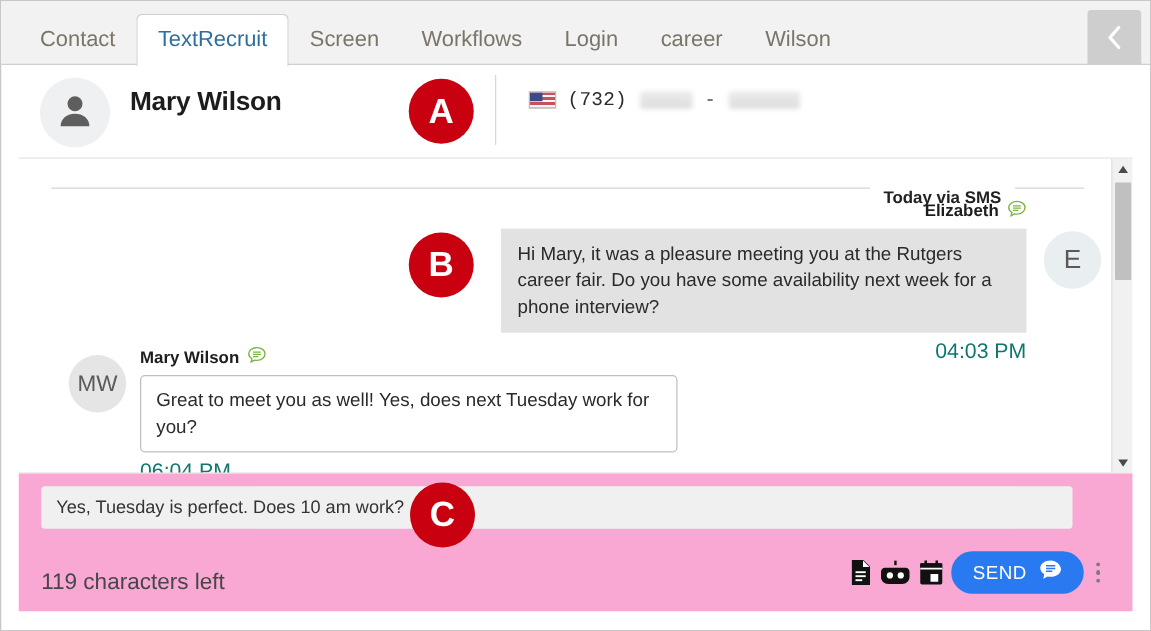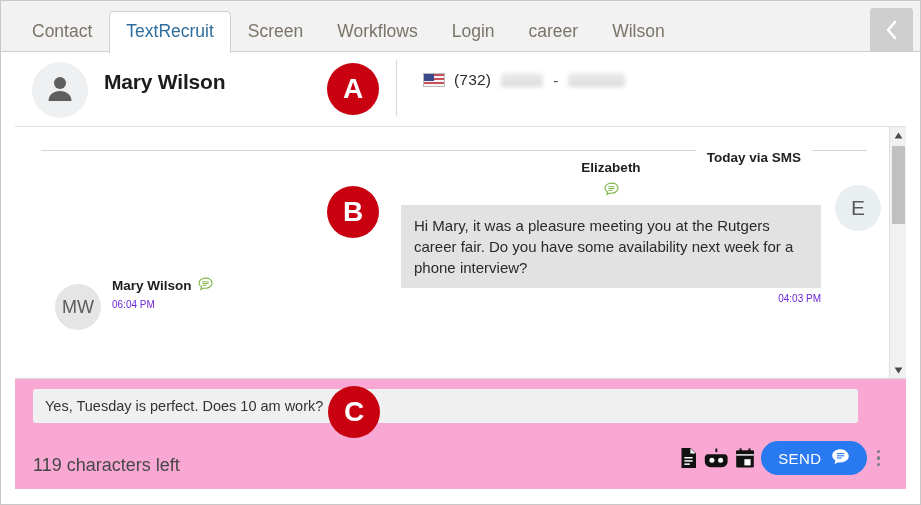--- a/index.html
+++ b/index.html
@@ -75,21 +75,21 @@
     position: absolute; left: 89px; top: 18px;
     font-size: 21px; font-weight: bold; color: #1c1c1c;
     letter-spacing: -0.2px;
   }
   .vdivider {
     position: absolute; left: 381px; top: 8px;
     width: 1px; height: 56px; background: #d8d8d8;
   }
   .phone-wrap {
     position: absolute; left: 408px; top: 19px;
-    display: flex; align-items: center; gap: 9px;
+    display: flex; align-items: center; gap: 9px; font-family: Liberation Mono, monospace;
   }
   .flag {
     width: 22px; height: 14px;
     position: relative; overflow: hidden;
     border: 1px solid #bbb;
     background: #ffffff;
   }
   .flag .stripes {
     position: absolute; inset: 0;
     background: repeating-linear-gradient(
@@ -143,21 +143,21 @@
   .bubble {
     font-size: 15px; color: #2a2a2a; line-height: 21px;
     padding: 9px 12px;
   }
   .bubble.inbound {
     background: #e2e2e2; border: 1px solid #e2e2e2;
   }
   .bubble.outbound {
     background: #ffffff; border: 1px solid #bfbfbf; border-radius: 4px;
   }
-  .stamp { font-size: 10px; color: #6d28d9; margin-top: 5px; }
+  .stamp { font-size: 17px; color: #0f766e; margin-top: 5px; }
   .avatar-sm {
     width: 46px; height: 46px; border-radius: 50%;
     background: #e9eef1; color: #5a5a5a;
     display: flex; align-items: center; justify-content: center;
     font-size: 21px;
   }
   .avatar-sm.mw { font-size: 18px; background:#e5e5e5; }
 
   
   .scrollbar {
@@ -281,21 +281,21 @@
 
   <div class="convo">
 
     <div class="day-divider">
       <span class="line"></span>
       <span class="lbl">Today via SMS</span>
       <span class="line short"></span>
     </div>
 
     <div class="msg" style="left:386px; top:33px; width:420px;">
-      <div class="msg-name" style="justify-content:flex-end;flex-direction:column;">
+      <div class="msg-name" style="justify-content:flex-end;">
         <span>Elizabeth</span>
         <span>
           <svg width="15" height="14" viewBox="0 0 16 15">
             <path d="M8 1.2C4.1 1.2 1 3.6 1 6.5c0 1.7 1.1 3.2 2.7 4.2L3.1 13.4l2.9-1.5c.64.13 1.3.2 2 .2 3.9 0 7-2.4 7-5.6S11.9 1.2 8 1.2z" fill="none" stroke="#7cb342" stroke-width="1.2"></path>
             <line x1="4.6" y1="5.1" x2="11.4" y2="5.1" stroke="#7cb342" stroke-width="1"></line>
             <line x1="4.6" y1="7.0" x2="11.4" y2="7.0" stroke="#7cb342" stroke-width="1"></line>
             <line x1="4.6" y1="8.9" x2="9.2" y2="8.9" stroke="#7cb342" stroke-width="1"></line>
           </svg>
         </span>
       </div>
@@ -310,20 +310,21 @@
         <span>Mary Wilson</span>
         <span>
           <svg width="15" height="14" viewBox="0 0 16 15">
             <path d="M8 1.2C4.1 1.2 1 3.6 1 6.5c0 1.7 1.1 3.2 2.7 4.2L3.1 13.4l2.9-1.5c.64.13 1.3.2 2 .2 3.9 0 7-2.4 7-5.6S11.9 1.2 8 1.2z" fill="none" stroke="#7cb342" stroke-width="1.2"></path>
             <line x1="4.6" y1="5.1" x2="11.4" y2="5.1" stroke="#7cb342" stroke-width="1"></line>
             <line x1="4.6" y1="7.0" x2="11.4" y2="7.0" stroke="#7cb342" stroke-width="1"></line>
             <line x1="4.6" y1="8.9" x2="9.2" y2="8.9" stroke="#7cb342" stroke-width="1"></line>
           </svg>
         </span>
       </div>
+      <div class="bubble outbound" style="margin-top:6px;">Great to meet you as well! Yes, does next Tuesday work for you?</div>
       <div class="stamp">06:04 PM</div>
     </div>
 
     <div class="scrollbar">
       <div class="sb-arrow up">
         <svg width="9" height="7" viewBox="0 0 9 7">
             <polygon points="4.5,0.6 8.4,6.4 0.6,6.4" fill="#4a4a4a"></polygon>
           </svg>
       </div>
       <div class="sb-thumb"></div>

